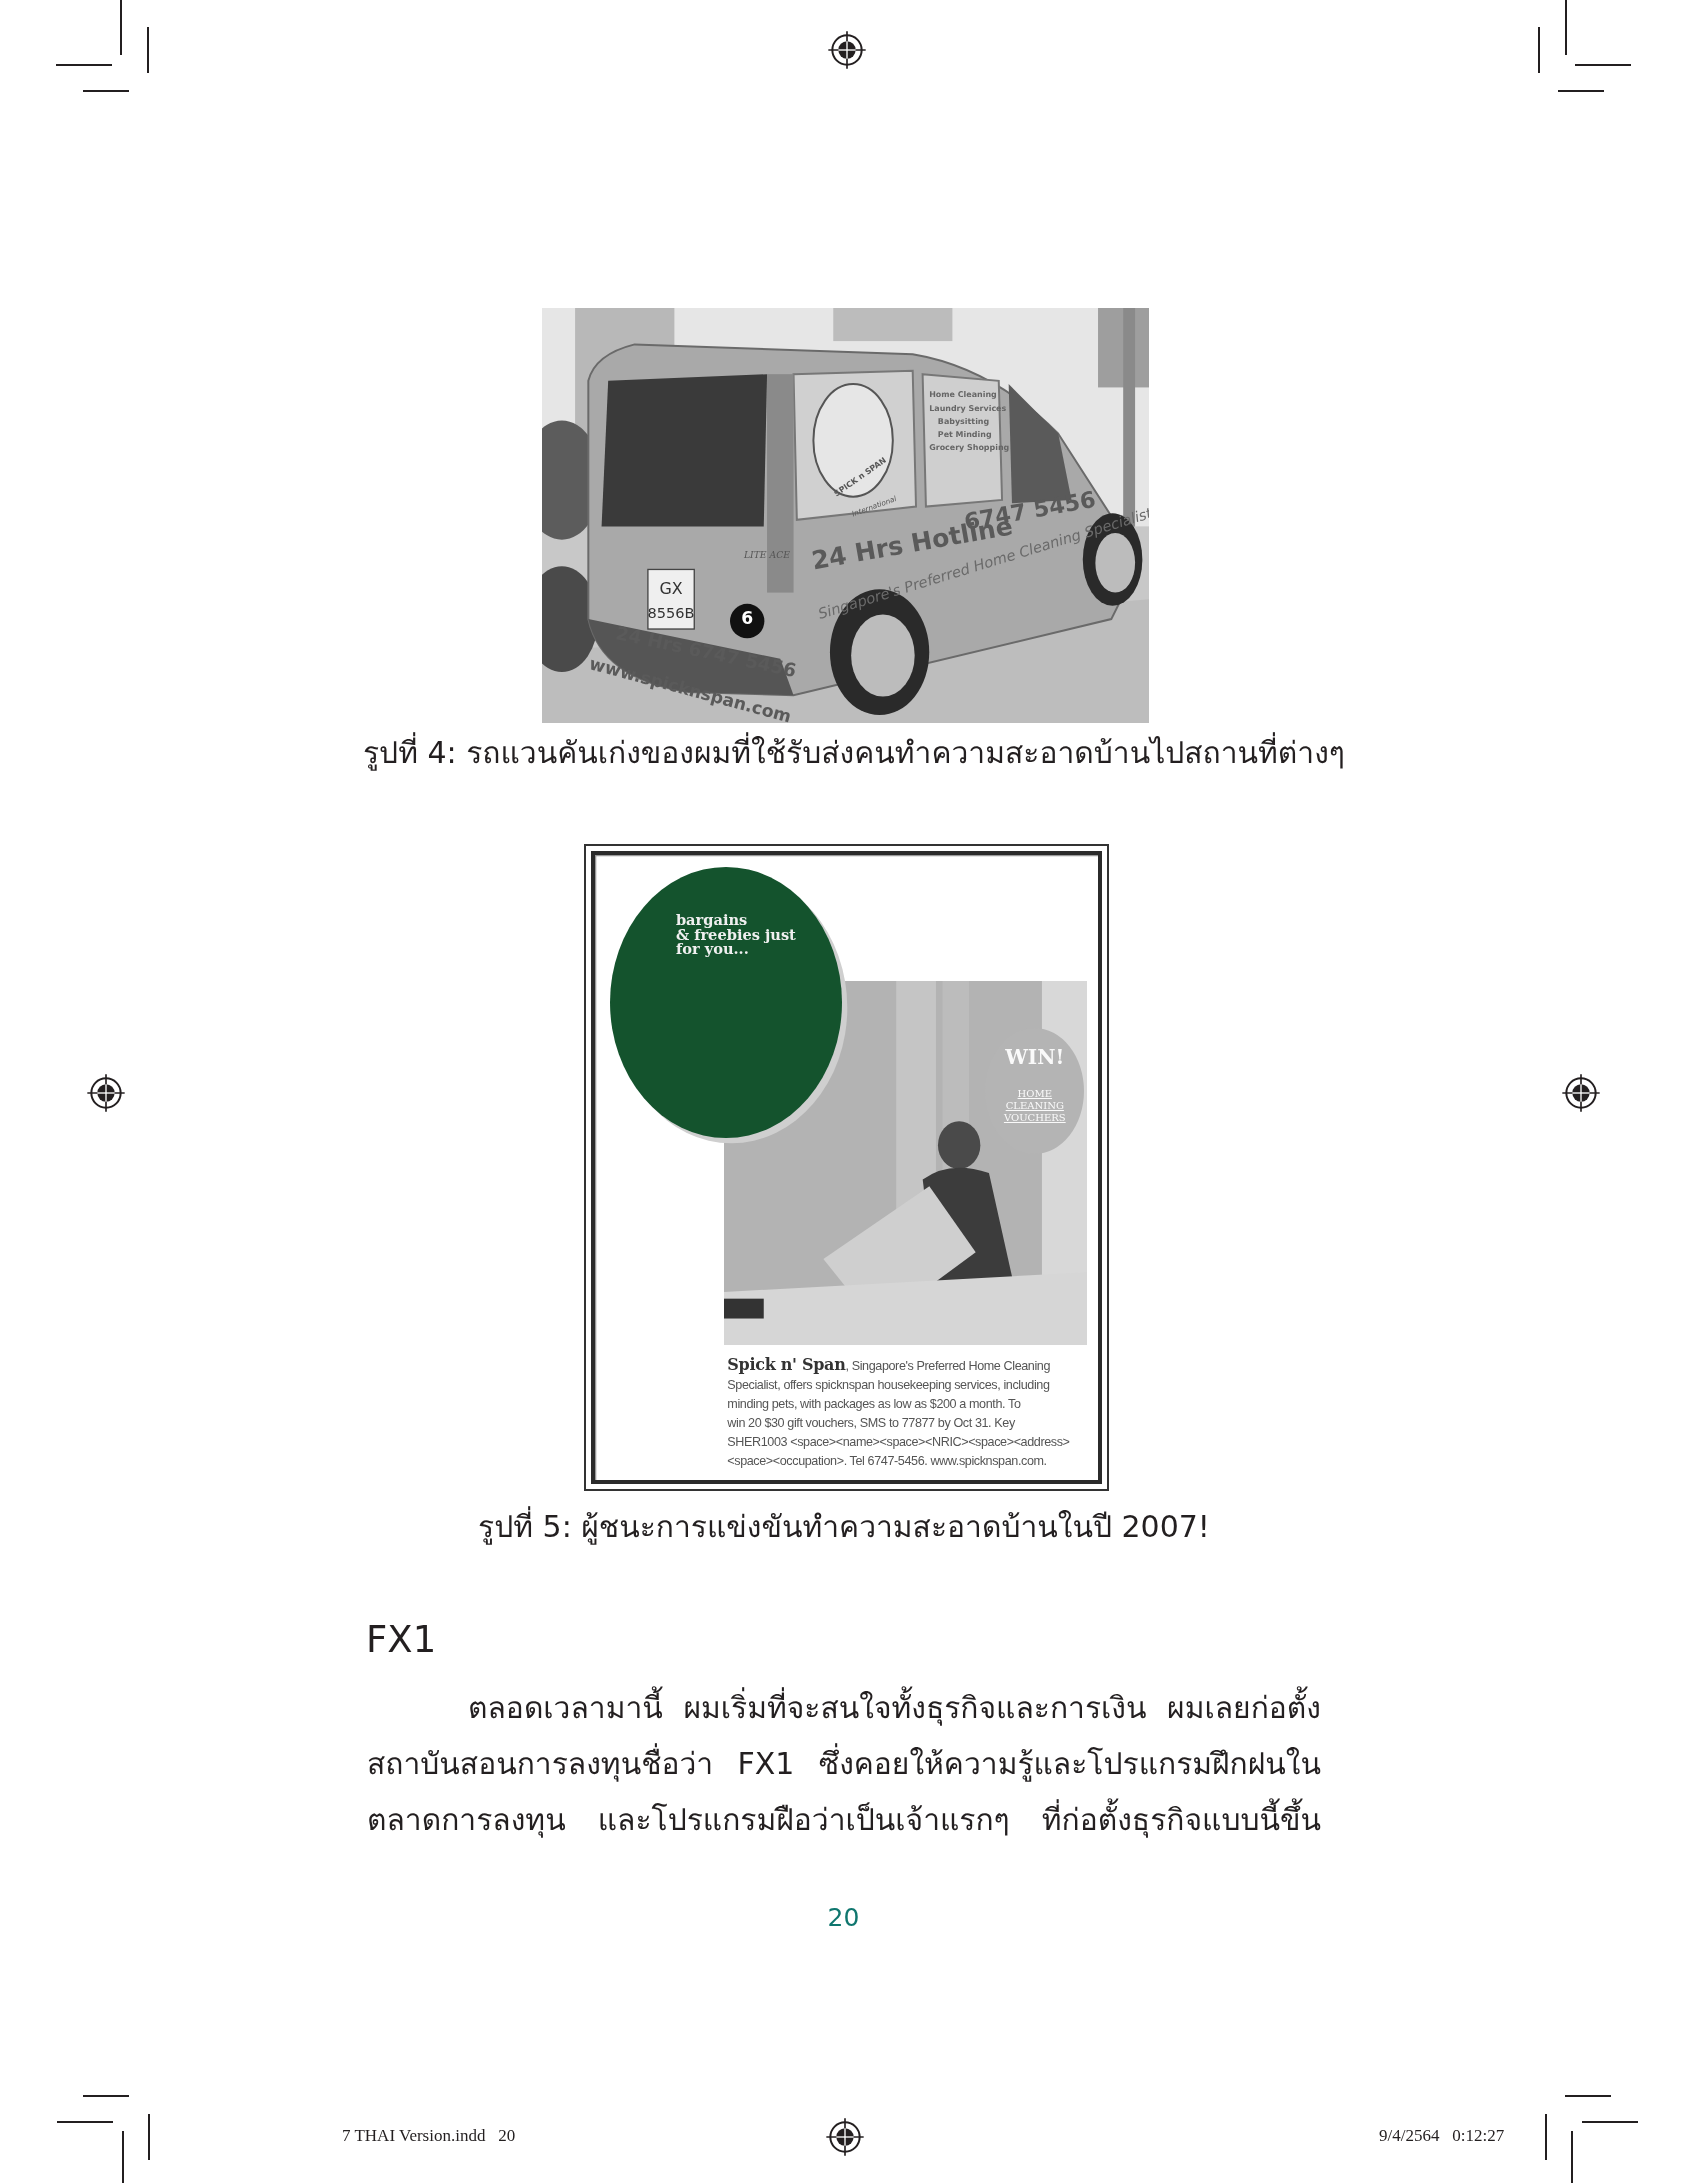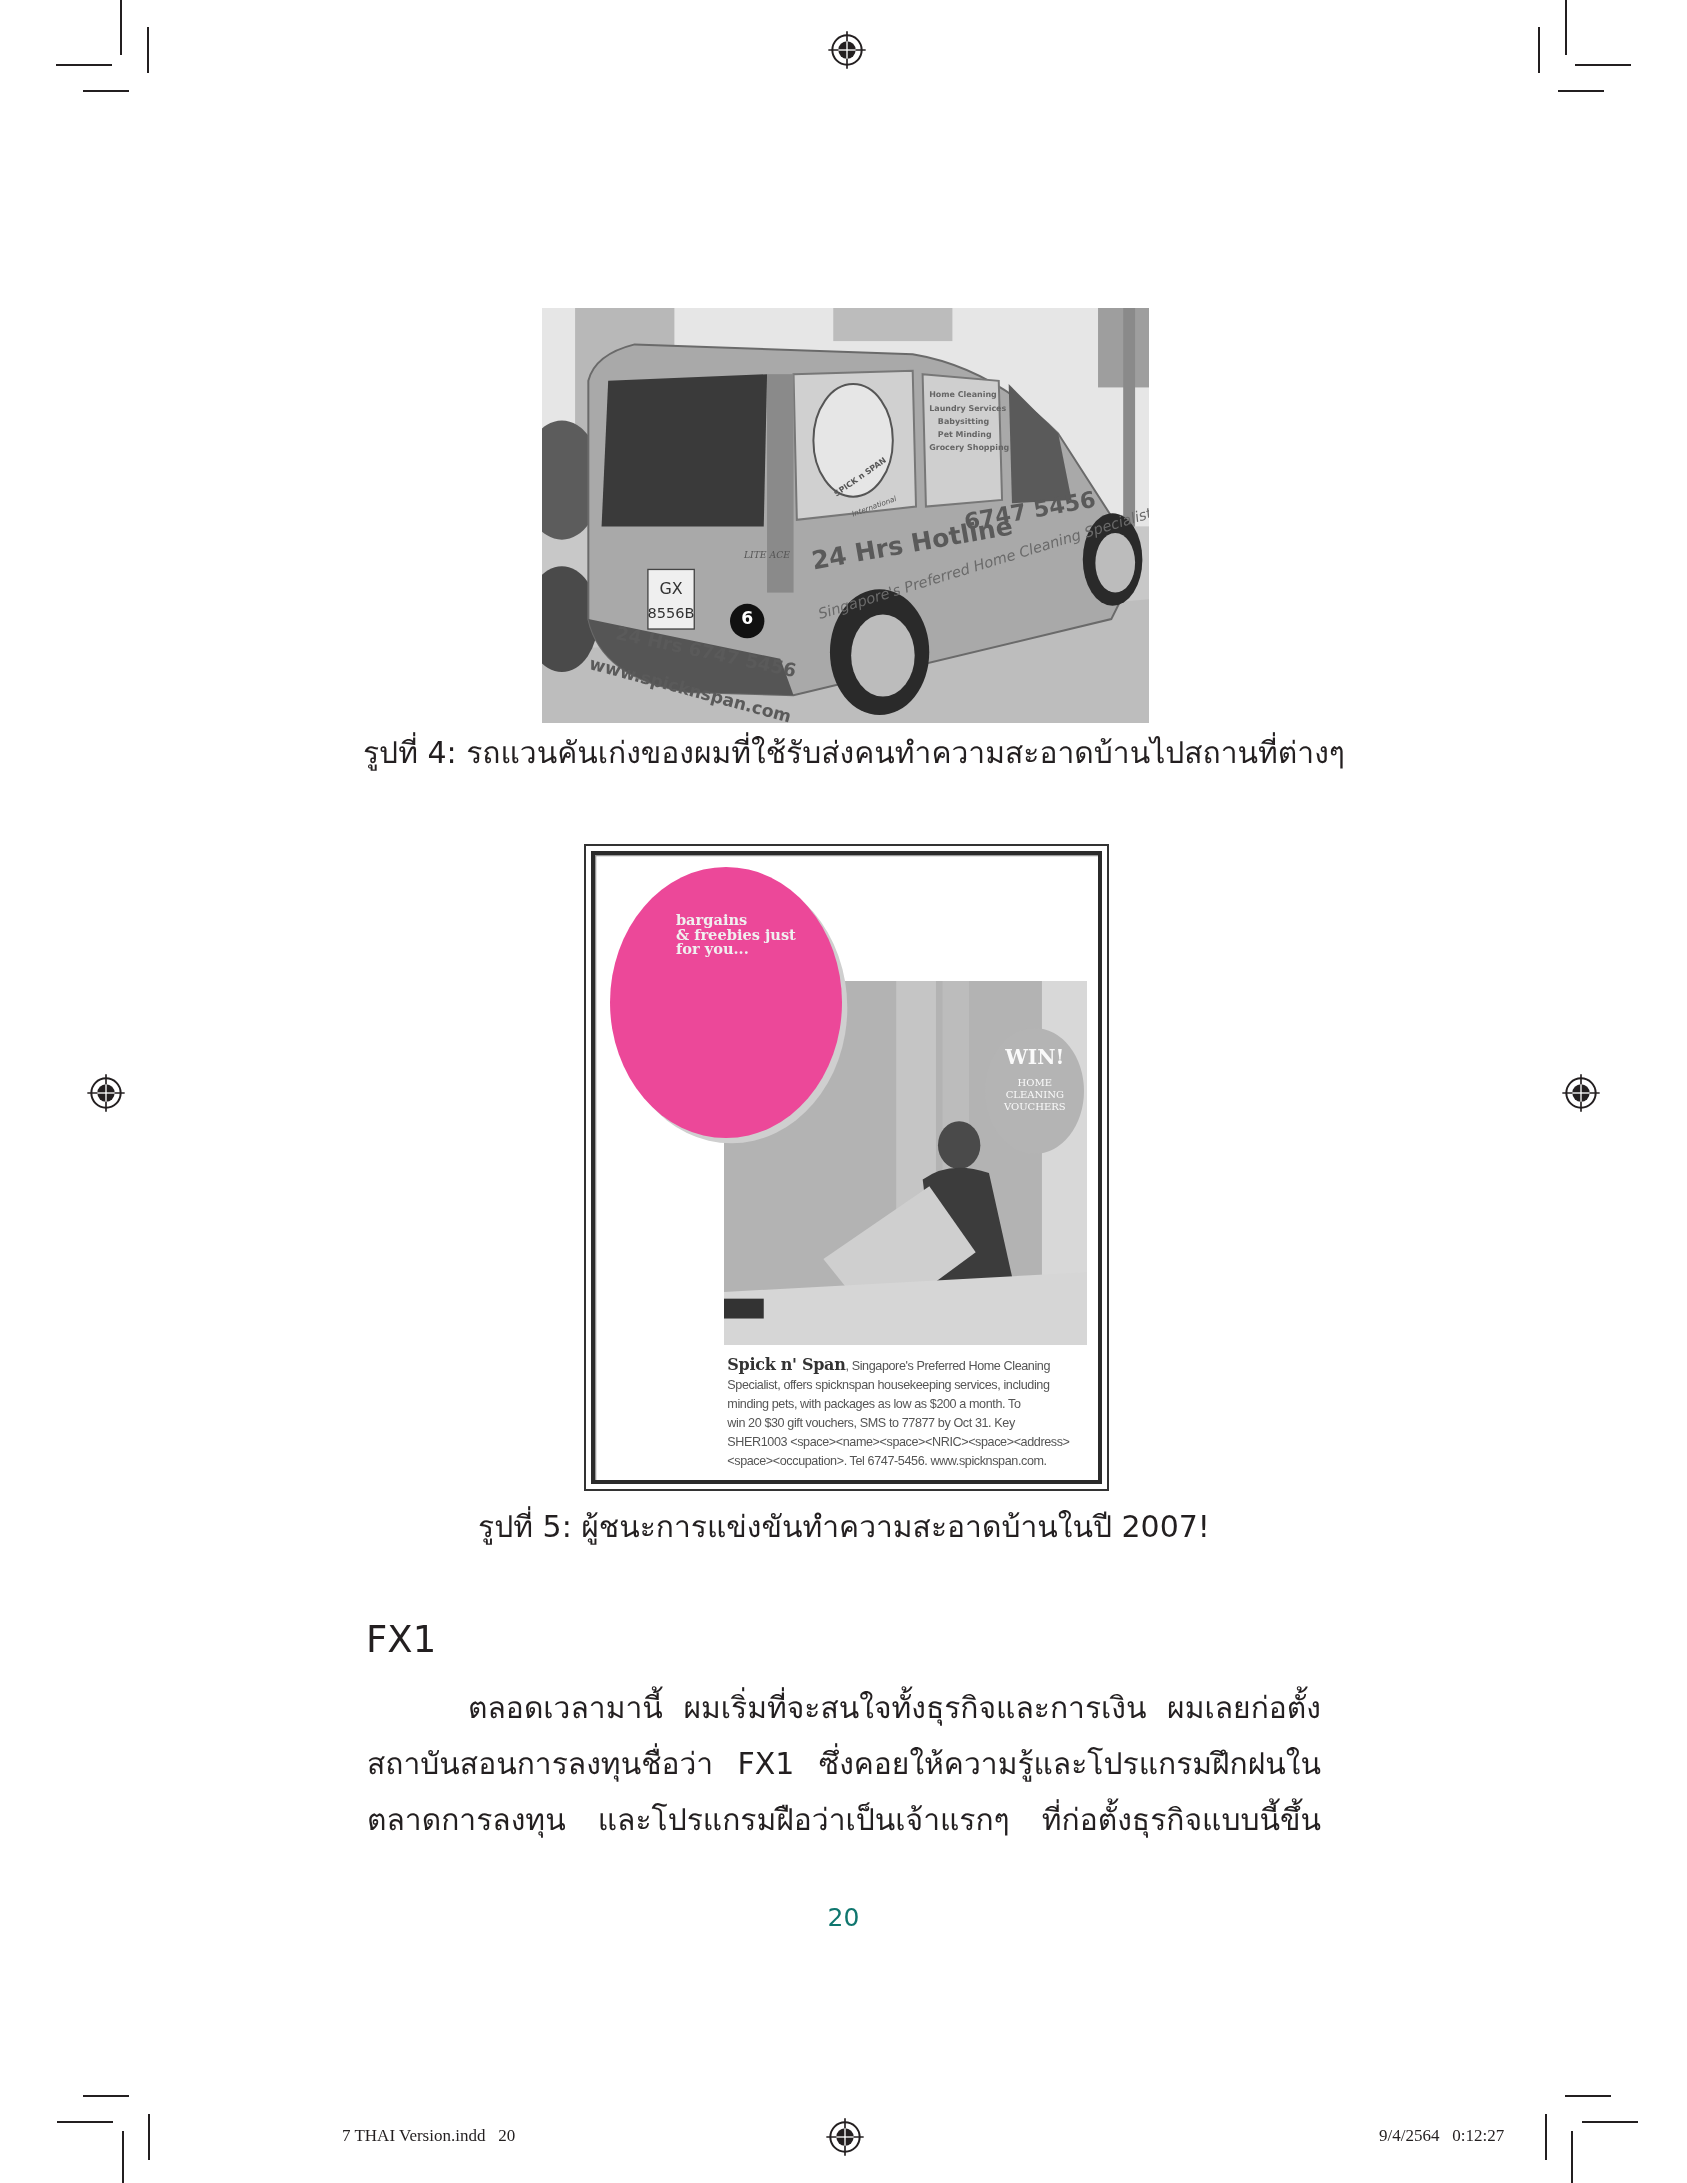--- a/index.html
+++ b/index.html
@@ -18,26 +18,26 @@
 
     .caption { position: absolute; font-size: 30px; line-height: 40px; white-space: nowrap; color: #231f20; }
     #caption-4 { left: 363px; top: 733px; width: 962px; text-align: right; }
     #caption-5 { left: 363px; top: 1507px; width: 962px; text-align: center; }
 
     
     #clip-frame { left: 584px; top: 844px; width: 525px; height: 647px; box-sizing: border-box; border: 2px solid #333; background: #fff; }
     #clip-inner { position: absolute; left: 5.3px; top: 5.3px; right: 5.3px; bottom: 5.3px; border: 4.6px solid #2b2b2b; box-shadow: 1.3px 1.3px 0 #999 inset; background: #fff; overflow: hidden; }
     #clip-photo { position: absolute; left: 129px; top: 126px; width: 363px; height: 364px; background: #a9a9a9; overflow: hidden; }
     #clip-photo svg { width: 100%; height: 100%; display: block; }
-    #steals-circle { position: absolute; left: 14.6px; top: 12px; width: 232px; height: 271px; border-radius: 50%; background: #ec4899; box-shadow: 5.3px 5.3px 0 #cfcfcf; color: #ffffff; font-family: "DejaVu Serif", serif; }
+    #steals-circle { position: absolute; left: 14.6px; top: 12px; width: 232px; height: 271px; border-radius: 50%; background: #14532d; box-shadow: 5.3px 5.3px 0 #cfcfcf; color: #ffffff; font-family: "DejaVu Serif", serif; }
     #steals-small { position: absolute; left: 66px; top: 46px; font-size: 14.6px; line-height: 14.6px; font-weight: bold; white-space: pre; color: #f0f0f0; }
     #steals-big { position: absolute; left: 22.5px; top: 89px; font-size: 56px; line-height: 60px; font-weight: bold; letter-spacing: -3.3px; white-space: pre; }
     #win-circle { position: absolute; left: 390px; top: 173px; width: 99px; height: 126px; border-radius: 50%; background: #b4b4b4; color: #fafafa; text-align: center; font-family: "DejaVu Serif", serif; }
     #win-title { margin-top: 17px; font-size: 20px; font-weight: bold; }
-    #win-sub { font-size: 10px; line-height: 12px; white-space: pre; margin-top: 8px; }
+    #win-sub { font-size: 10px; line-height: 12px; white-space: pre; margin-top: 19px; text-decoration: underline; }
     #clip-text { position: absolute; left: 132px; top: 500px; width: 370px; font-family: "Liberation Sans", sans-serif; font-size: 12.6px; line-height: 19px; color: #555; letter-spacing: -0.4px; }
     #clip-text .brand { font-family: "DejaVu Serif", serif; font-weight: bold; font-size: 16px; color: #333; letter-spacing: -0.3px; }
     .clip-line { white-space: nowrap; display: block; }
 
     
     #section-heading { left: 366px; top: 1618px; font-size: 37px; line-height: 44px; font-family: "DejaVu Sans", sans-serif; color: #231f20; }
     .body-line { position: absolute; left: 367px; width: 954px; font-size: 30px; line-height: 56px; white-space: nowrap; color: #231f20; text-align: justify; text-align-last: justify; }
     #body-line-1 { top: 1680px; padding-left: 101px; box-sizing: border-box; }
     #body-line-2 { top: 1736px; }
     #body-line-3 { top: 1792px; }

